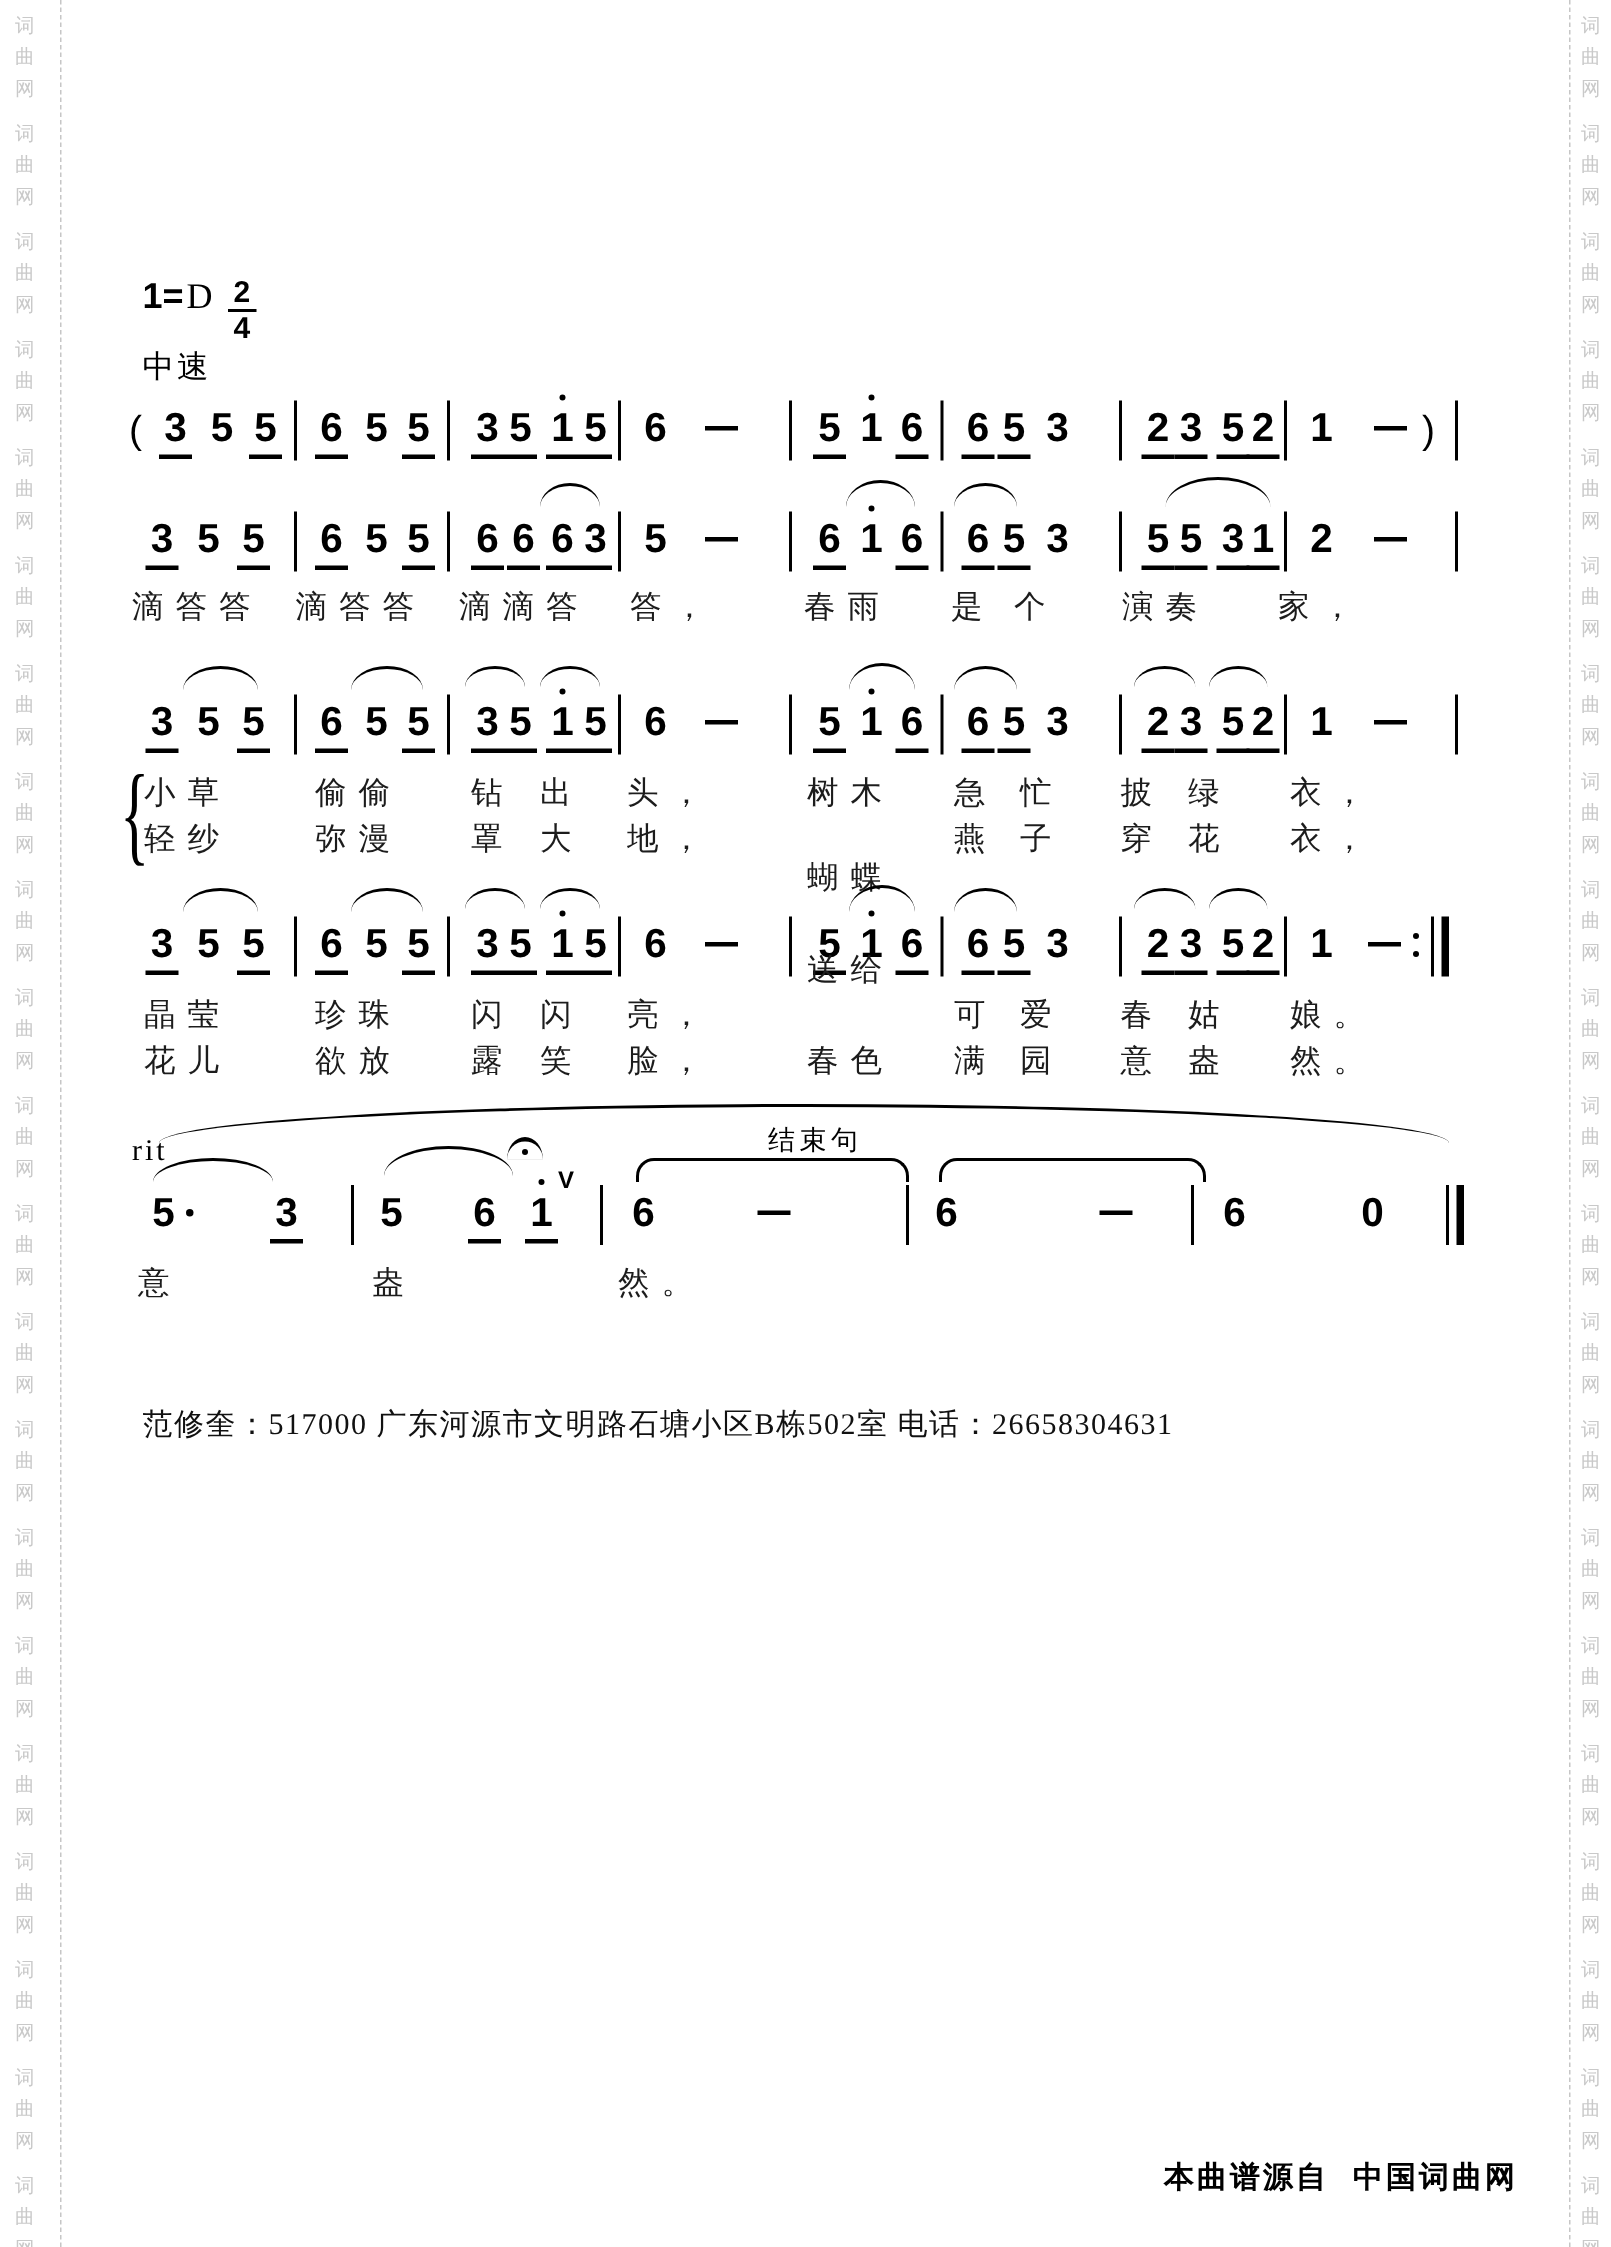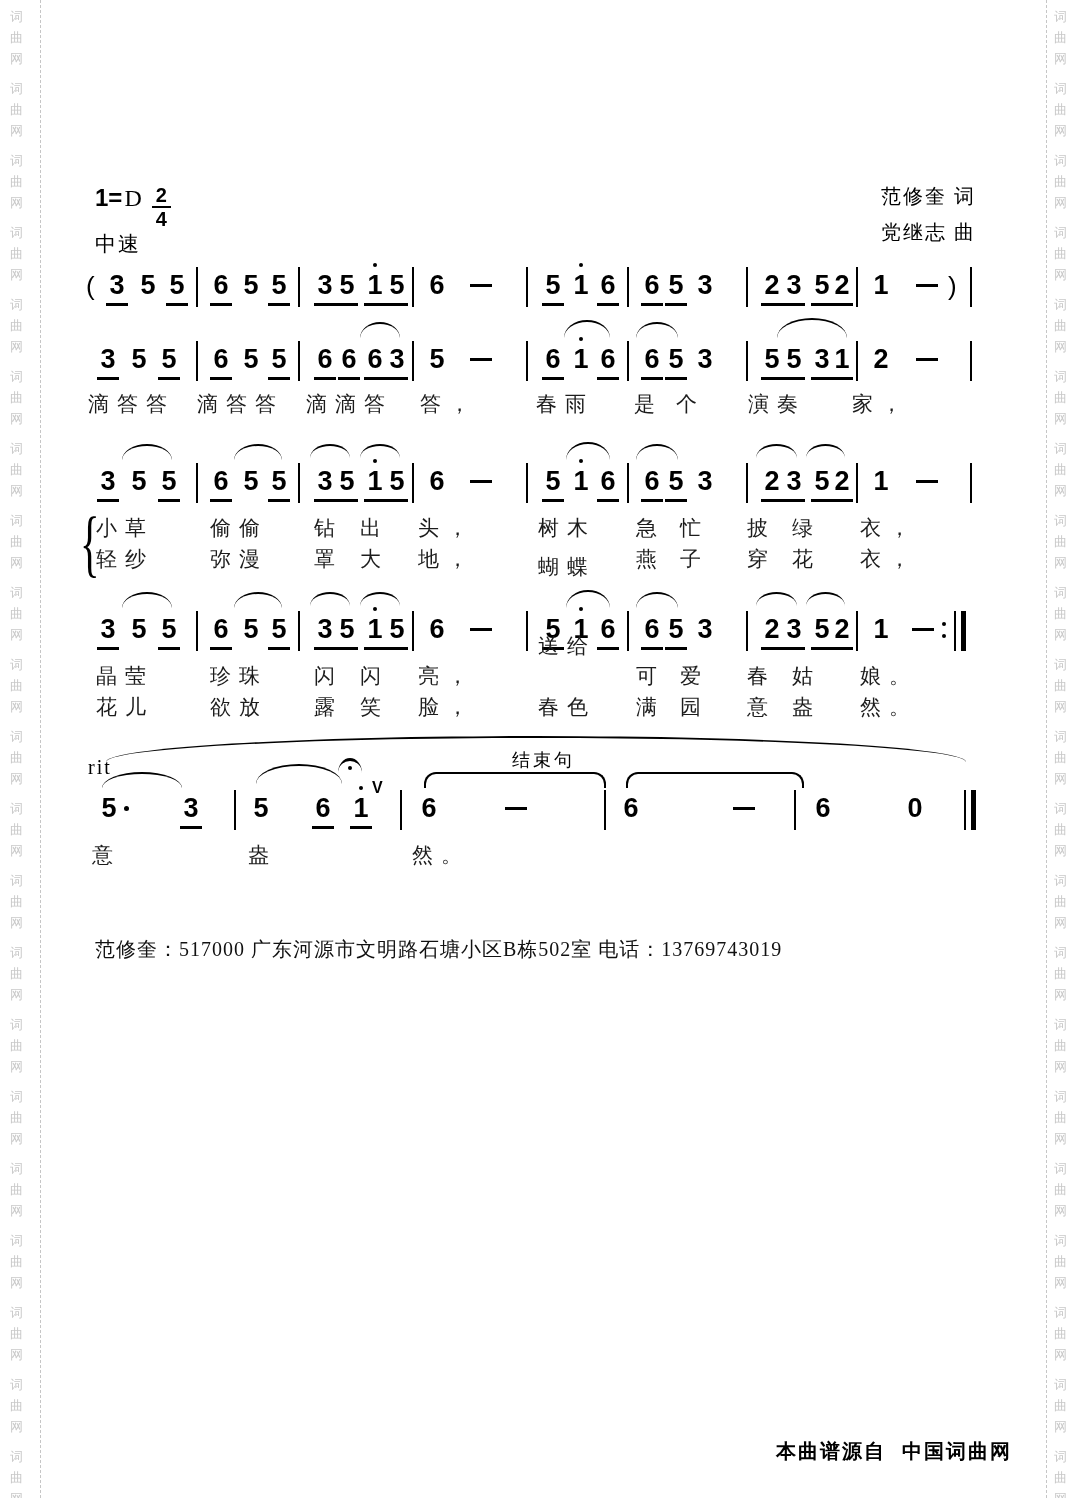--- a/index.html
+++ b/index.html
@@ -187,24 +187,20 @@
       <div class="wmch" style="left: 1054px; top: 1450px; color: rgb(201, 201, 201);">词</div>
       <div class="wmch" style="left: 1054px; top: 1471px; color: rgb(201, 201, 201);">曲</div>
       <div class="wmch" style="left: 1054px; top: 1492px; color: rgb(201, 201, 201);">网</div>
     </div>
 
 
   <div class="keysig"><span class="k1">1=</span><span class="kD">D</span><span class="frac"><span class="ft">2</span><span class="fb">4</span></span></div>
 
   <div class="tempo">中速</div>
 
-  <div class="credits">
-    <div>范修奎 词</div>
-    <div>党继志 曲</div>
-  </div>
 
   <div id="score">
       <div class="paren" style="left: 86px; top: 270px;">(</div>
       <div class="note u" style="left: 106px; top: 270px;">3</div>
       <div class="note" style="left: 137px; top: 270px;">5</div>
       <div class="note u" style="left: 166px; top: 270px;">5</div>
       <div class="barline" style="left: 196px; top: 267px;"></div>
       <div class="note u" style="left: 210px; top: 270px;">6</div>
       <div class="note" style="left: 240px; top: 270px;">5</div>
       <div class="note u" style="left: 268px; top: 270px;">5</div>
@@ -329,21 +325,21 @@
       <div class="lyric" style="left: 636px; top: 514px;">急</div>
       <div class="lyric" style="left: 680px; top: 514px;">忙</div>
       <div class="lyric" style="left: 747px; top: 514px;">披</div>
       <div class="lyric" style="left: 792px; top: 514px;">绿</div>
       <div class="lyric" style="left: 860px; top: 514px;">衣，</div>
       <div class="lyric" style="left: 96px; top: 545px;">轻纱</div>
       <div class="lyric" style="left: 210px; top: 545px;">弥漫</div>
       <div class="lyric" style="left: 314px; top: 545px;">罩</div>
       <div class="lyric" style="left: 360px; top: 545px;">大</div>
       <div class="lyric" style="left: 418px; top: 545px;">地，</div>
-      <div class="lyric" style="left: 538px; top: 553px;">蝴蝶</div>
+      <div class="lyric" style="left: 538px; top: 571px;">蝴蝶</div>
       <div class="lyric" style="left: 636px; top: 545px;">燕</div>
       <div class="lyric" style="left: 680px; top: 545px;">子</div>
       <div class="lyric" style="left: 747px; top: 545px;">穿</div>
       <div class="lyric" style="left: 792px; top: 545px;">花</div>
       <div class="lyric" style="left: 860px; top: 545px;">衣，</div>
       <div class="note u" style="left: 97px; top: 614px;">3</div>
       <div class="note" style="left: 128px; top: 614px;">5</div>
       <div class="note u" style="left: 158px; top: 614px;">5</div>
       <div class="barline" style="left: 196px; top: 611px;"></div>
       <div class="note u" style="left: 210px; top: 614px;">6</div>
@@ -438,19 +434,19 @@
       <div class="fermata" style="left: 338px; top: 758px;">
         <div class="fdot"></div>
       </div>
       <div class="mtext rit" style="left: 88px; top: 756px;">rit</div>
       <div class="mtext label" style="left: 512px; top: 748px;">结束句</div>
       <div class="lyric" style="left: 92px; top: 841px;">意</div>
       <div class="lyric" style="left: 248px; top: 841px;">盎</div>
       <div class="lyric" style="left: 412px; top: 841px;">然。</div>
     </div>
 
-  <div class="contact" style="top:936px">范修奎：517000 广东河源市文明路石塘小区B栋502室  电话：13769743019</div>
+  <div class="contact" style="top:936px">范修奎：517000 广东河源市文明路石塘小区B栋502室  电话：26658304631</div>
 
   <div class="footer">
     <span>本曲谱源自</span>
     <span>中国词曲网</span>
   </div>
 </div>
 
 </body></html>

